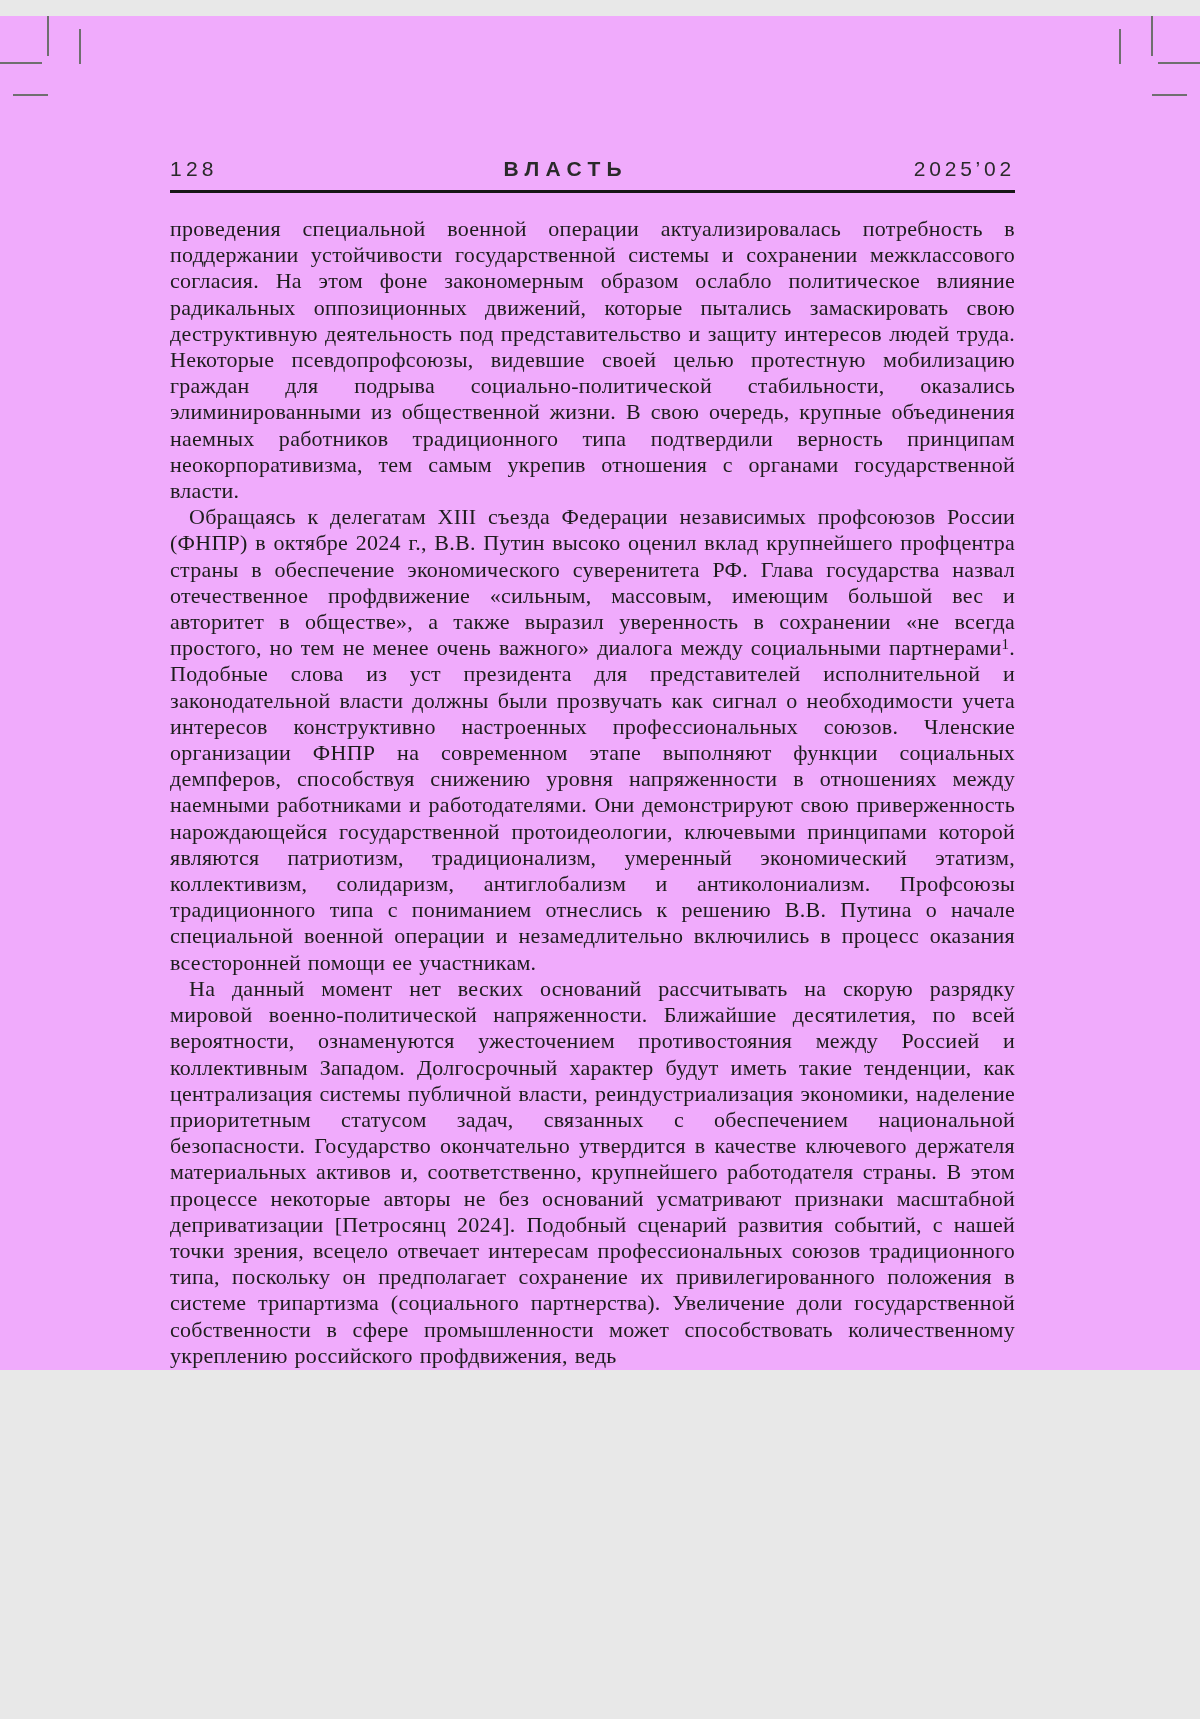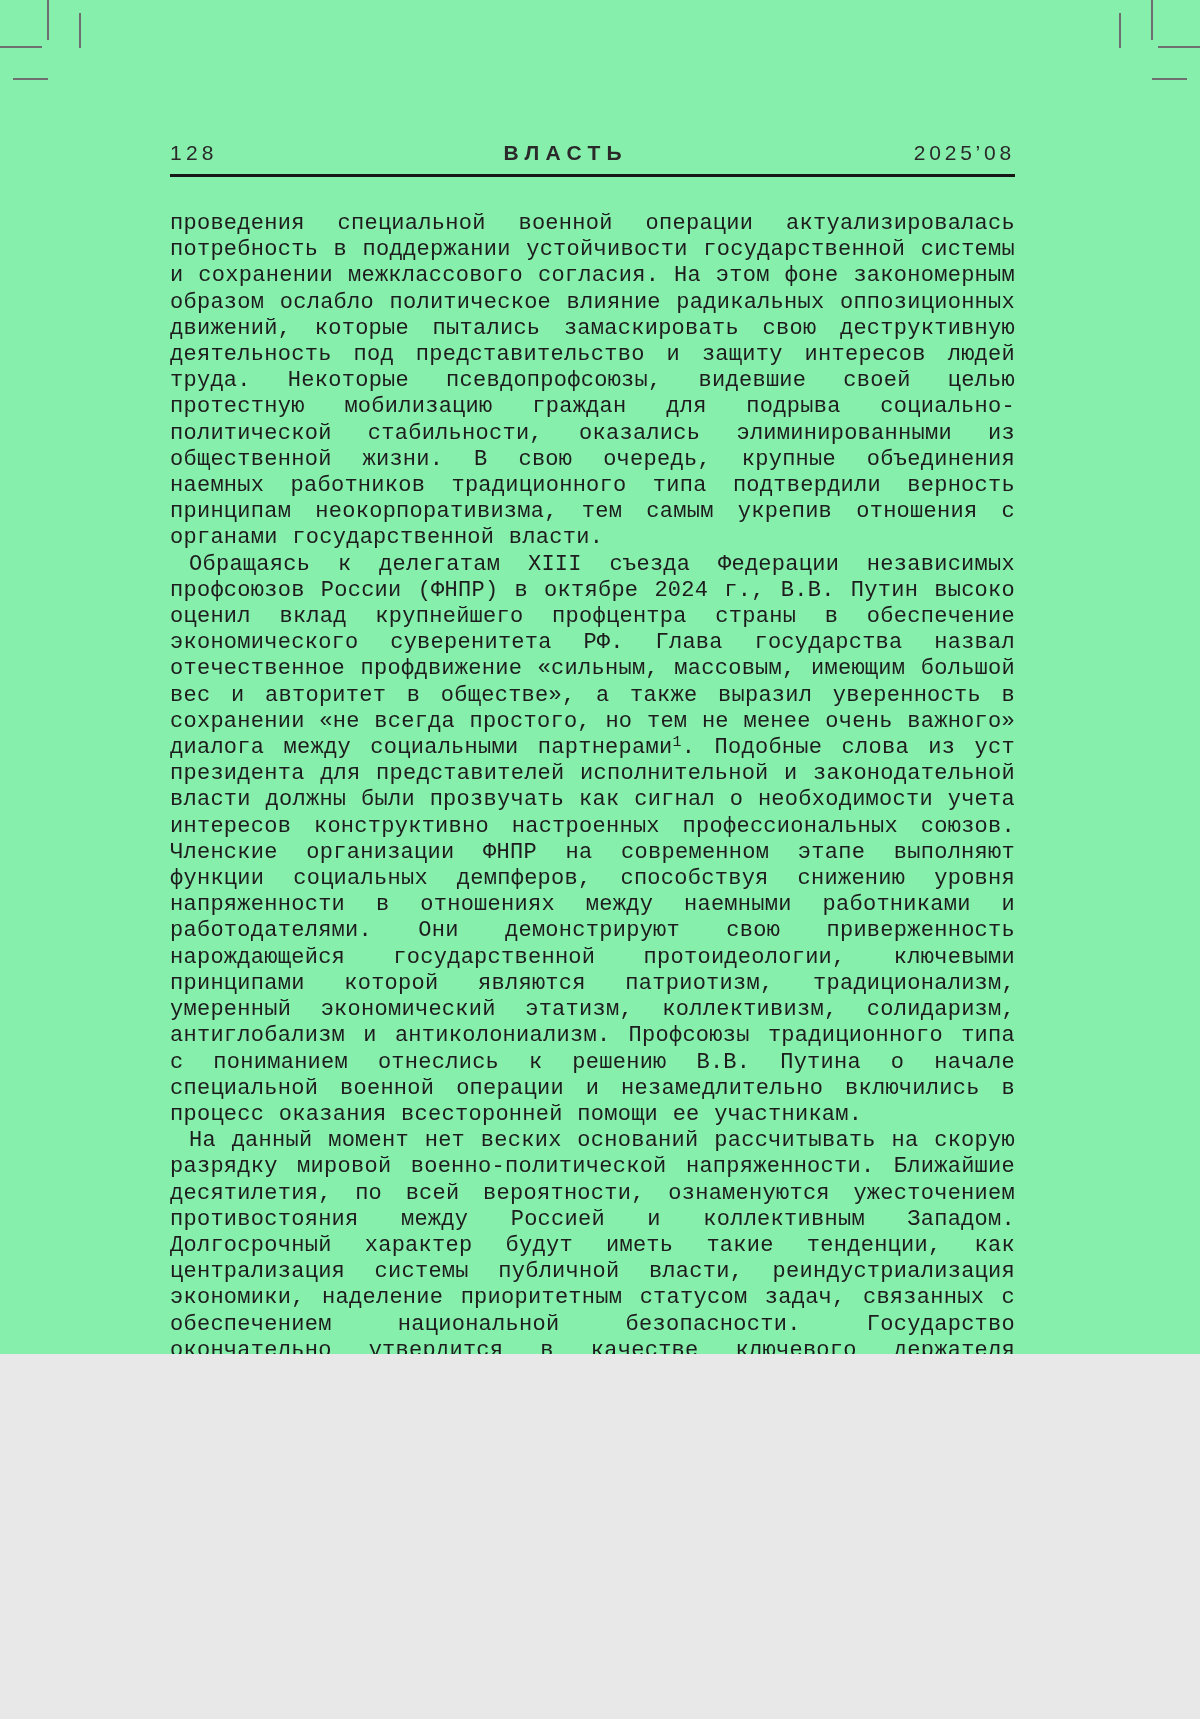--- a/index.html
+++ b/index.html
@@ -1,20 +1,20 @@
 <!DOCTYPE html>
 <html lang="ru"><head>
 <meta charset="utf-8">
 <style>
   html,body{margin:0;padding:0;background:#e8e8e8;}
   .sheet{
     position:relative;
     width:1200px;height:1354px;
-    margin:0 auto;
-    background:#86efac;
+    margin:16px auto;
+    background:#f0abfc;
     overflow:hidden;
     font-family:"Liberation Serif", serif;
     color:#1d1d1d;
   }
 
   
   .running-header{
     position:absolute;left:170px;top:141px;width:845px;
     display:flex;justify-content:space-between;align-items:baseline;
     font-family:"Liberation Sans", sans-serif;
@@ -23,25 +23,24 @@
   .page-number{letter-spacing:0.20em;}
   .journal-title{letter-spacing:0.30em;font-weight:bold;}
   .issue-number{letter-spacing:0.18em;}
   .header-rule{
     position:absolute;left:170px;top:174px;width:845px;height:3px;
     background:#171717;
   }
 
   
   .article{
-    position:absolute;left:170px;top:211px;width:845px;
+    position:absolute;left:170px;top:200px;width:845px;
     font-size:22px;line-height:26.2px;
     letter-spacing:0.012em;word-spacing:0.05em;
     text-align:justify;
-    font-family:Liberation Mono, monospace;
   }
   .body-par{margin:0;padding:0;}
   .body-par.indented{text-indent:19px;}
   sup.fn-ref{
     font-size:68%;line-height:0;vertical-align:baseline;
     position:relative;top:-0.45em;
   }
 
   
   .footnote-rule{
@@ -92,21 +91,21 @@
   <div>
     <div class="cm cm-v" style="left:1151px;top:1679px;height:40px;"></div>
     <div class="cm cm-v" style="left:1119px;top:1671px;height:35px;"></div>
     <div class="cm cm-h" style="left:1158px;top:1670px;width:42px;"></div>
     <div class="cm cm-h" style="left:1152px;top:1638px;width:35px;"></div>
   </div>
 
   <header class="running-header">
     <span class="page-number">128</span>
     <span class="journal-title">ВЛАСТЬ</span>
-    <span class="issue-number">2025’08</span>
+    <span class="issue-number">2025’02</span>
   </header>
   <div class="header-rule"></div>
 
   <article class="article">
     <p class="body-par">проведения специальной военной операции актуализировалась потребность в поддержании устойчивости государственной системы и сохранении межклассового согласия. На этом фоне закономерным образом ослабло политическое влияние радикальных оппозиционных движений, которые пытались замаскировать свою деструктивную деятельность под представительство и защиту интересов людей труда. Некоторые псевдопрофсоюзы, видевшие своей целью протестную мобилизацию граждан для подрыва социально-политической стабильности, оказались элиминированными из общественной жизни. В свою очередь, крупные объединения наемных работников традиционного типа подтвердили верность принципам неокорпоративизма, тем самым укрепив отношения с органами государственной власти.</p>
     <p class="body-par indented"><span>Обращаясь к делегатам XIII съезда Федерации независимых профсоюзов России (ФНПР) в октябре 2024 г., В.В. Путин высоко оценил вклад крупнейшего профцентра страны в обеспечение экономического суверенитета РФ. Глава государства назвал отечественное профдвижение «сильным, массовым, имеющим большой вес и авторитет в обществе», а также выразил уверенность в сохранении «не всегда простого, но тем не менее очень важного» диалога между социальными партнерами</span><sup class="fn-ref">1</sup><span>. Подобные слова из уст президента для представителей исполнительной и законодательной власти должны были прозвучать как сигнал о необходимости учета интересов конструктивно настроенных профессиональных союзов. Членские организации ФНПР на современном этапе выполняют функции социальных демпферов, способствуя снижению уровня напряженности в отношениях между наемными работниками и работодателями. Они демонстрируют свою приверженность нарождающейся государственной протоидеологии, ключевыми принципами которой являются патриотизм, традиционализм, умеренный экономический этатизм, коллективизм, солидаризм, антиглобализм и антиколониализм. Профсоюзы традиционного типа с пониманием отнеслись к решению В.В. Путина о начале специальной военной операции и незамедлительно включились в процесс оказания всесторонней помощи ее участникам.</span></p>
     <p class="body-par indented">На данный момент нет веских оснований рассчитывать на скорую разрядку мировой военно-политической напряженности. Ближайшие десятилетия, по всей вероятности, ознаменуются ужесточением противостояния между Россией и коллективным Западом. Долгосрочный характер будут иметь такие тенденции, как централизация системы публичной власти, реиндустриализация экономики, наделение приоритетным статусом задач, связанных с обеспечением национальной безопасности. Государство окончательно утвердится в качестве ключевого держателя материальных активов и, соответственно, крупнейшего работодателя страны. В этом процессе некоторые авторы не без оснований усматривают признаки масштабной деприватизации [Петросянц 2024]. Подобный сценарий развития событий, с нашей точки зрения, всецело отвечает интересам профессиональных союзов традиционного типа, поскольку он предполагает сохранение их привилегированного положения в системе трипартизма (социального партнерства). Увеличение доли государственной собственности в сфере промышленности может способствовать количественному укреплению российского профдвижения, ведь</p>
   </article>
 
   <div class="footnote-rule"></div>

